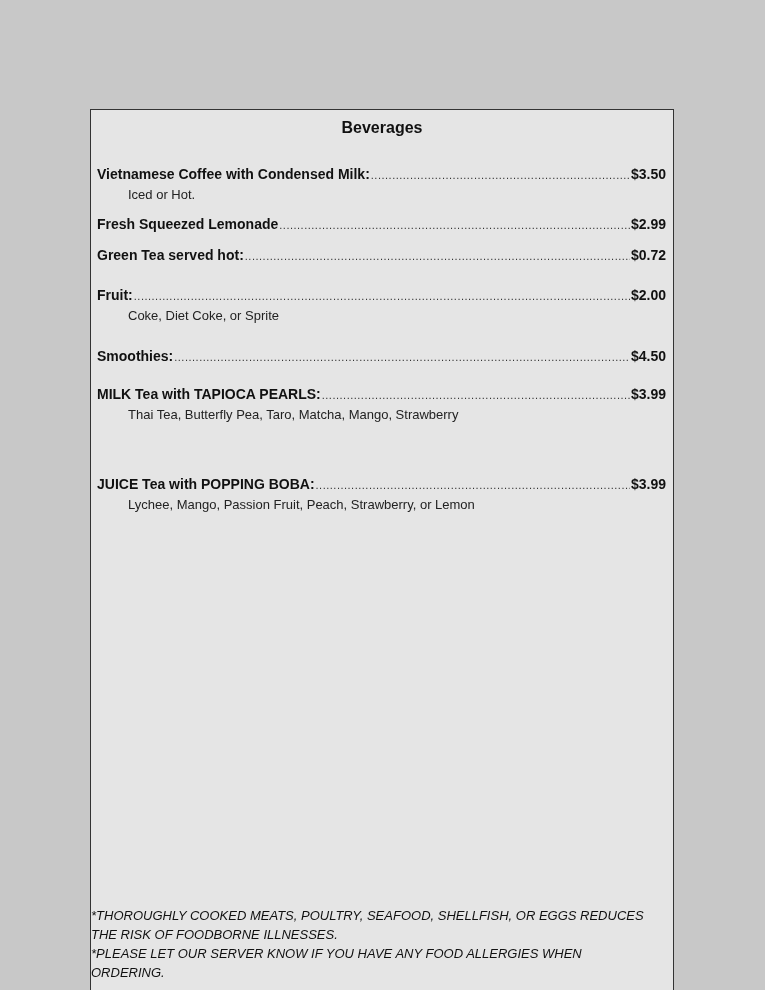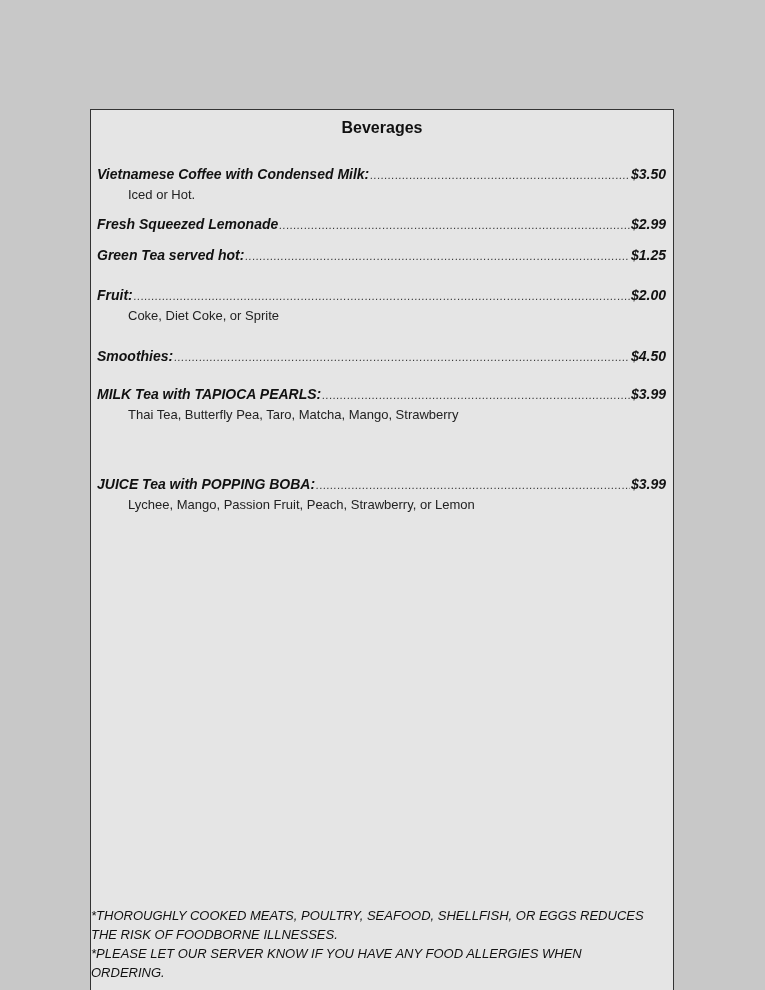--- a/index.html
+++ b/index.html
@@ -39,21 +39,20 @@
       left: 6px;
       right: 7px;
     }
     .item-row {
       display: flex;
       align-items: baseline;
       font-weight: bold;
       font-size: 14px;
       line-height: 16px;
       white-space: nowrap;
-      font-style: italic;
     }
     .item-name { flex: 0 0 auto; }
     .item-leader {
       flex: 1 1 auto;
       overflow: hidden;
       font-weight: normal;
       font-size: 11px;
       color: #333;
       letter-spacing: 0.5px;
       margin: 0 1px;
@@ -101,21 +100,21 @@
       <span class="item-name">Fresh Squeezed Lemonade</span>
       <span class="item-leader"></span>
       <span class="item-price">$2.99</span>
     </div>
   </div>
 
   <div class="item" style="top:137px;">
     <div class="item-row">
       <span class="item-name">Green Tea served hot:</span>
       <span class="item-leader"></span>
-      <span class="item-price">$1.25</span>
+      <span class="item-price">$0.72</span>
     </div>
   </div>
 
   <div class="item" style="top:177px;">
     <div class="item-row">
       <span class="item-name">Fruit:</span>
       <span class="item-leader"></span>
       <span class="item-price">$2.00</span>
     </div>
     <div class="item-desc">Coke, Diet Coke, or Sprite</div>

